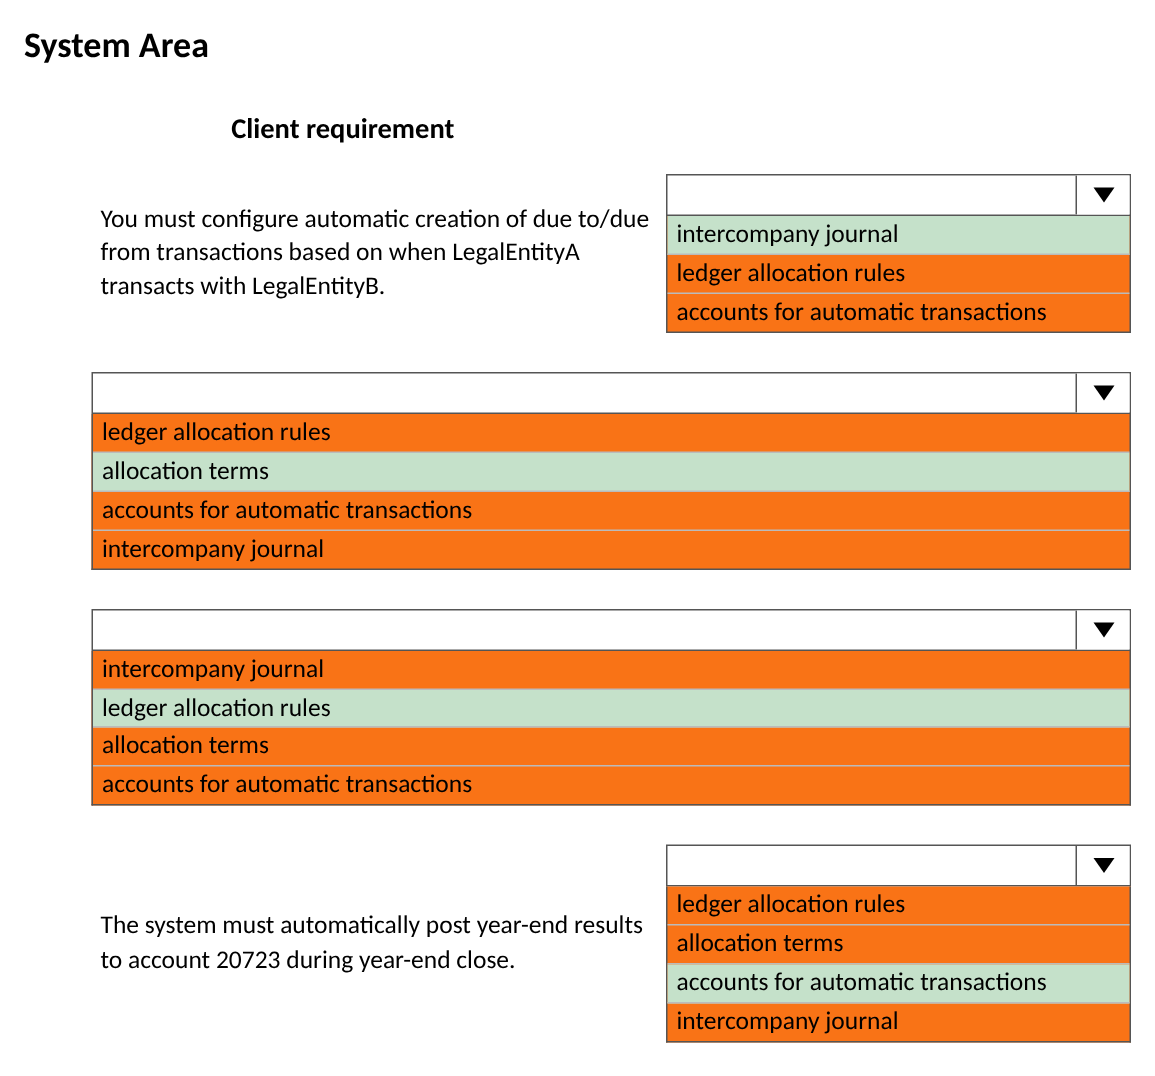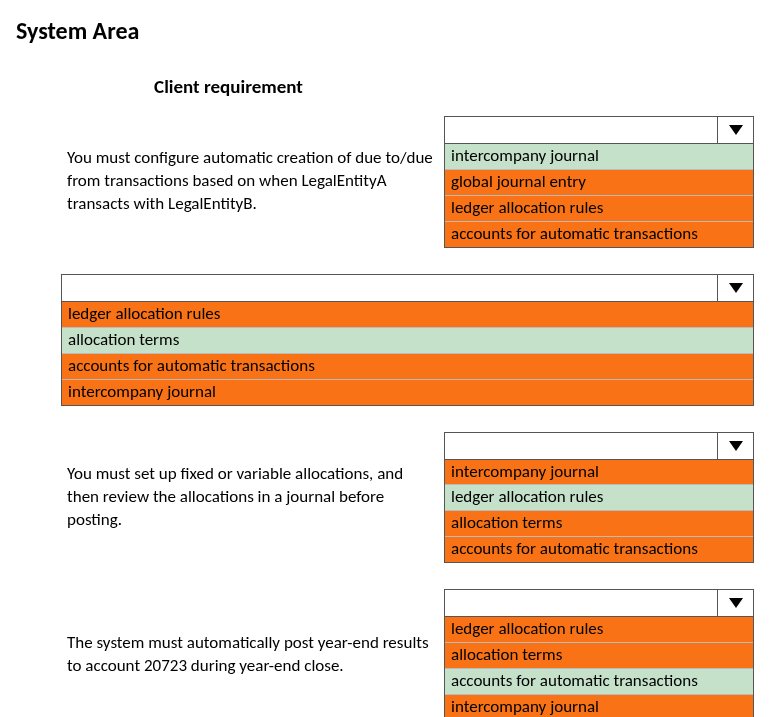--- a/index.html
+++ b/index.html
@@ -113,21 +113,20 @@
         <div class="dropdown-selected">
           <div class="dropdown-value"></div>
           <div class="dropdown-arrow-cell">
             <svg viewBox="0 0 16 12">
               <polygon points="1,1 15,1 8,11" fill="#000"></polygon>
             </svg>
           </div>
         </div>
         <div class="options-box">
           <div class="option highlighted">intercompany journal</div>
-          <div class="option">global journal entry</div>
           <div class="option">ledger allocation rules</div>
           <div class="option">accounts for automatic transactions</div>
         </div>
       </div>
     </div>
     <div class="row">
       <div class="dropdown-block">
         <div class="dropdown-selected">
           <div class="dropdown-value"></div>
           <div class="dropdown-arrow-cell">
@@ -138,21 +137,20 @@
         </div>
         <div class="options-box">
           <div class="option">ledger allocation rules</div>
           <div class="option highlighted">allocation terms</div>
           <div class="option">accounts for automatic transactions</div>
           <div class="option">intercompany journal</div>
         </div>
       </div>
     </div>
     <div class="row">
-      <div class="requirement">You must set up fixed or variable allocations, and then review the allocations in a journal before posting.</div>
       <div class="dropdown-block">
         <div class="dropdown-selected">
           <div class="dropdown-value"></div>
           <div class="dropdown-arrow-cell">
             <svg viewBox="0 0 16 12">
               <polygon points="1,1 15,1 8,11" fill="#000"></polygon>
             </svg>
           </div>
         </div>
         <div class="options-box">

